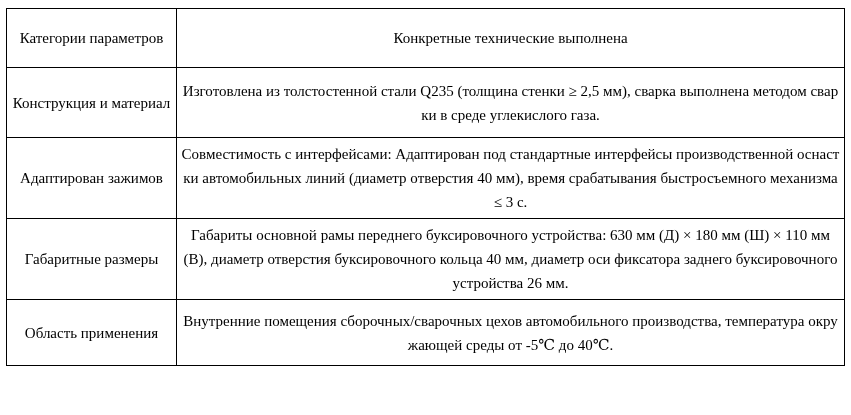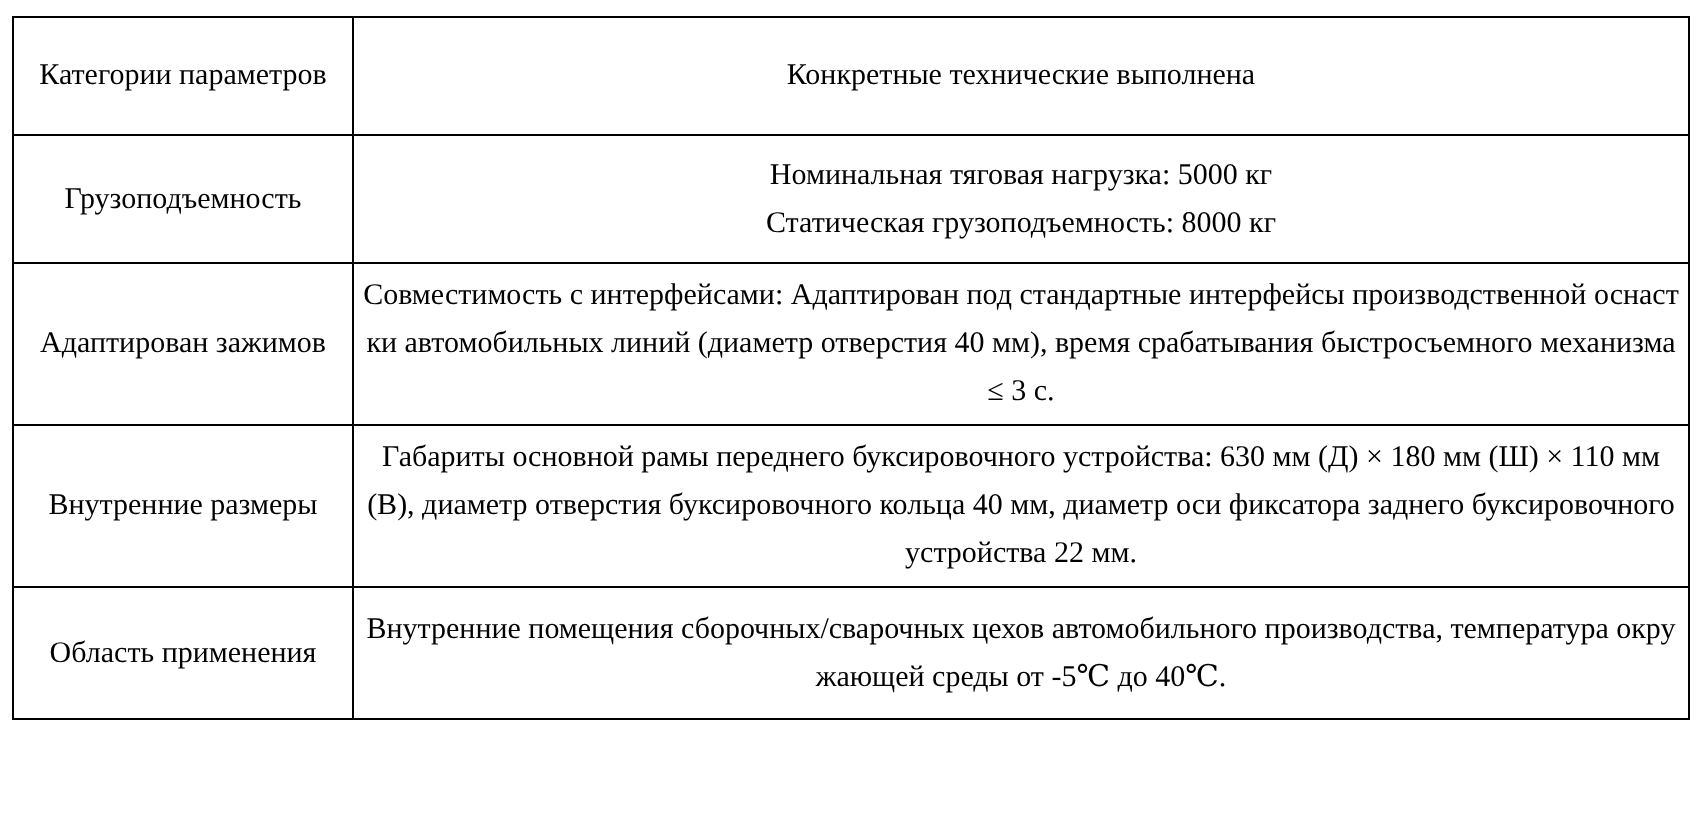--- a/index.html
+++ b/index.html
@@ -46,31 +46,30 @@
 <table class="spec-table">
   <colgroup>
     <col class="cat-col">
     <col class="det-col">
   </colgroup>
   <tbody>
     <tr class="hdr-row">
       <th>Категории параметров</th>
       <th>Конкретные технические выполнена</th>
     </tr>
-    <tr class="row-1">
-      <td>Грузоподъемность</td>
-      <td>Номинальная тяговая нагрузка: 5000 кг
-Статическая грузоподъемность: 8000 кг</td>
+    <tr class="row-0">
+      <td>Конструкция и материал</td>
+      <td>Изготовлена из толстостенной стали Q235 (толщина стенки ≥ 2,5 мм), сварка выполнена методом сварки в среде углекислого газа.</td>
     </tr>
     <tr class="row-2">
       <td>Адаптирован зажимов</td>
       <td>Совместимость с интерфейсами: Адаптирован под стандартные интерфейсы производственной оснастки автомобильных линий (диаметр отверстия 40 мм), время срабатывания быстросъемного механизма ≤ 3 с.</td>
     </tr>
     <tr class="row-3">
-      <td>Внутренние размеры</td>
-      <td>Габариты основной рамы переднего буксировочного устройства: 630 мм (Д) × 180 мм (Ш) × 110 мм (В), диаметр отверстия буксировочного кольца 40 мм, диаметр оси фиксатора заднего буксировочного устройства 22 мм.</td>
+      <td>Габаритные размеры</td>
+      <td>Габариты основной рамы переднего буксировочного устройства: 630 мм (Д) × 180 мм (Ш) × 110 мм (В), диаметр отверстия буксировочного кольца 40 мм, диаметр оси фиксатора заднего буксировочного устройства 26 мм.</td>
     </tr>
     <tr class="row-4">
       <td>Область применения</td>
       <td>Внутренние помещения сборочных/сварочных цехов автомобильного производства, температура окружающей среды от -5℃ до 40℃.</td>
     </tr>
   </tbody>
 </table>
 
 </body></html>

